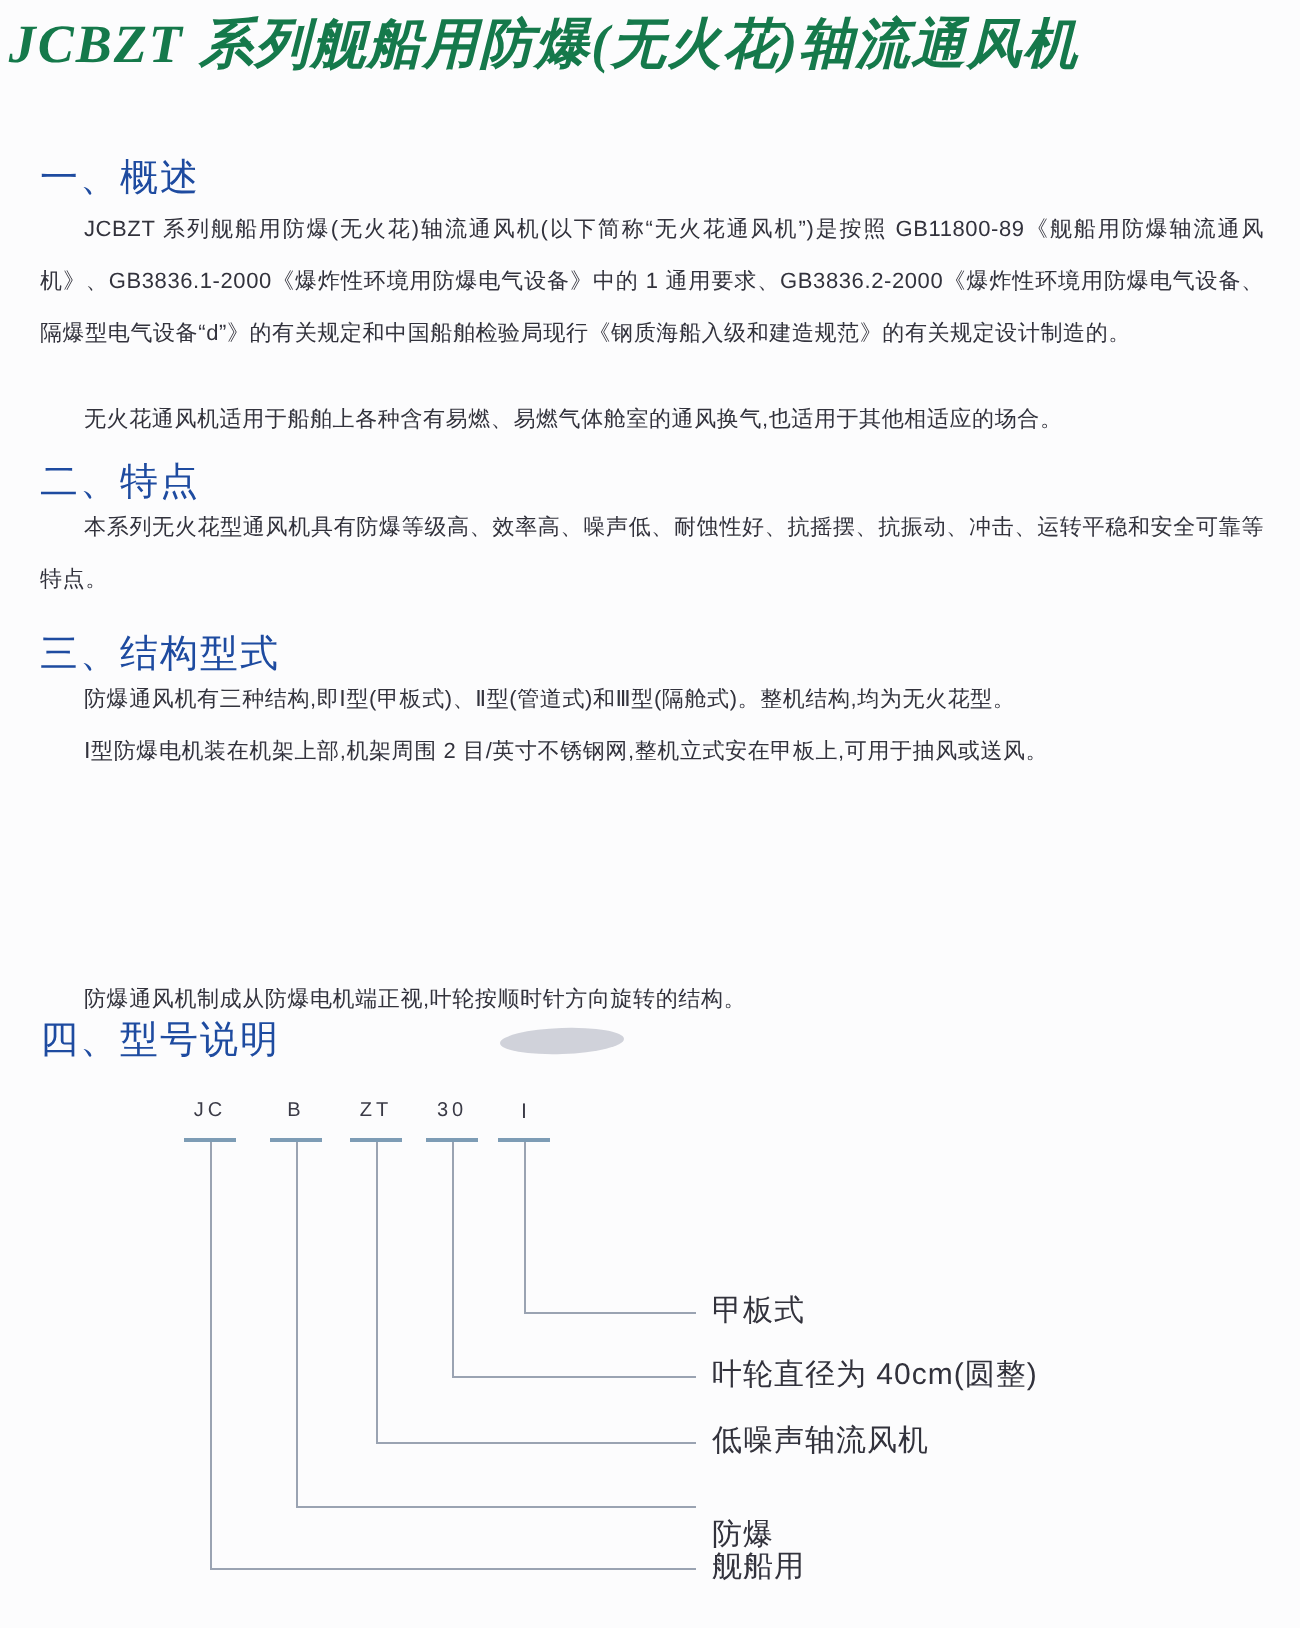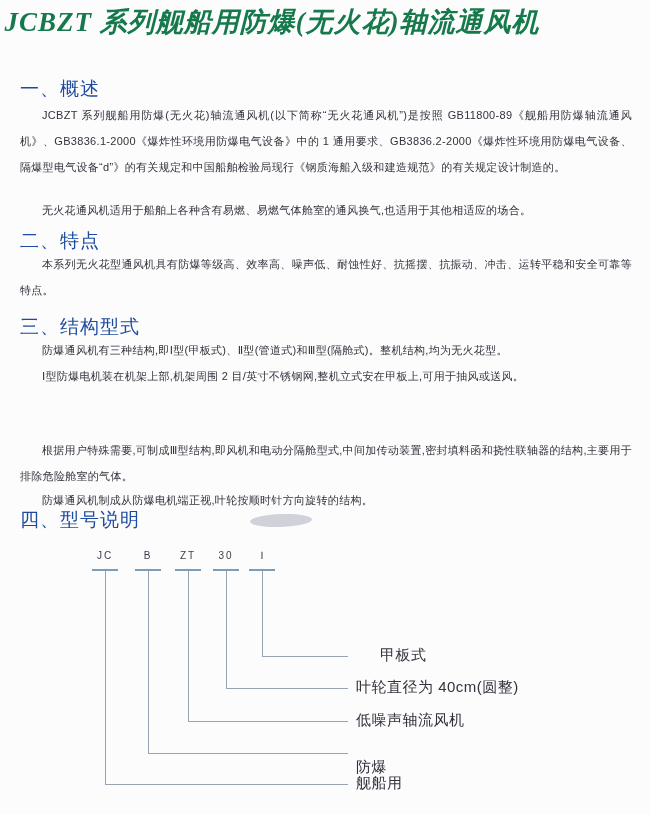--- a/index.html
+++ b/index.html
@@ -58,40 +58,39 @@
   .hline{position:absolute;height:1px;background:#9aa3b2;}
   .h0{top:236px;left:105px;width:243px;}
   .h1{top:205px;left:148px;width:200px;}
   .h2l{top:173px;left:188px;width:160px;}
   .h3{top:140px;left:226px;width:122px;}
   .h4{top:108px;left:262px;width:86px;}
   .dlabel{
     position:absolute;left:356px;font-size:15px;color:#32323c;
     letter-spacing:.5px;white-space:nowrap;
   }
-  .l0{top:226px;} .l1{top:210px;text-align:center;} .l2{top:163px;} .l3{top:130px;text-align:right;} .l4{top:98px;margin-left:24px;}
+  .l0{top:226px;} .l1{top:210px;text-align:center;} .l2{top:163px;} .l3{top:130px;text-align:right;} .l4{top:98px;}
 </style>
 </head>
 <body>
 
 <div class="page">
 
   <h1 class="title">JCBZT 系列舰船用防爆(无火花)轴流通风机</h1>
 
   <h2 class="h2 h2-1">一、概述</h2>
   <p class="para s1p1">JCBZT 系列舰船用防爆(无火花)轴流通风机(以下简称“无火花通风机”)是按照 GB11800-89《舰船用防爆轴流通风机》、GB3836.1-2000《爆炸性环境用防爆电气设备》中的 1 通用要求、GB3836.2-2000《爆炸性环境用防爆电气设备、隔爆型电气设备“d”》的有关规定和中国船舶检验局现行《钢质海船入级和建造规范》的有关规定设计制造的。</p>
   <p class="para s1p2">无火花通风机适用于船舶上各种含有易燃、易燃气体舱室的通风换气,也适用于其他相适应的场合。</p>
 
   <h2 class="h2 h2-2">二、特点</h2>
   <p class="para s2p1">本系列无火花型通风机具有防爆等级高、效率高、噪声低、耐蚀性好、抗摇摆、抗振动、冲击、运转平稳和安全可靠等特点。</p>
 
   <h2 class="h2 h2-3">三、结构型式</h2>
   <p class="para s3p1">防爆通风机有三种结构,即Ⅰ型(甲板式)、Ⅱ型(管道式)和Ⅲ型(隔舱式)。整机结构,均为无火花型。</p>
   <p class="para s3p2">Ⅰ型防爆电机装在机架上部,机架周围 2 目/英寸不锈钢网,整机立式安在甲板上,可用于抽风或送风。</p>
-  <p class="para s3p4">根据用户特殊需要,可制成Ⅲ型结构,即风机和电动分隔舱型式,中间加传动装置,密封填料函和挠性联轴器的结构,主要用于排除危险舱室的气体。</p>
   <p class="para s3p5">防爆通风机制成从防爆电机端正视,叶轮按顺时针方向旋转的结构。</p>
 
   <h2 class="h2 h2-4">四、型号说明</h2>
   <div class="smudge"></div>
 
   <div class="diagram">
 
     <span class="code c0">JC</span>
     <span class="code c1">B</span>
     <span class="code c2">ZT</span>

